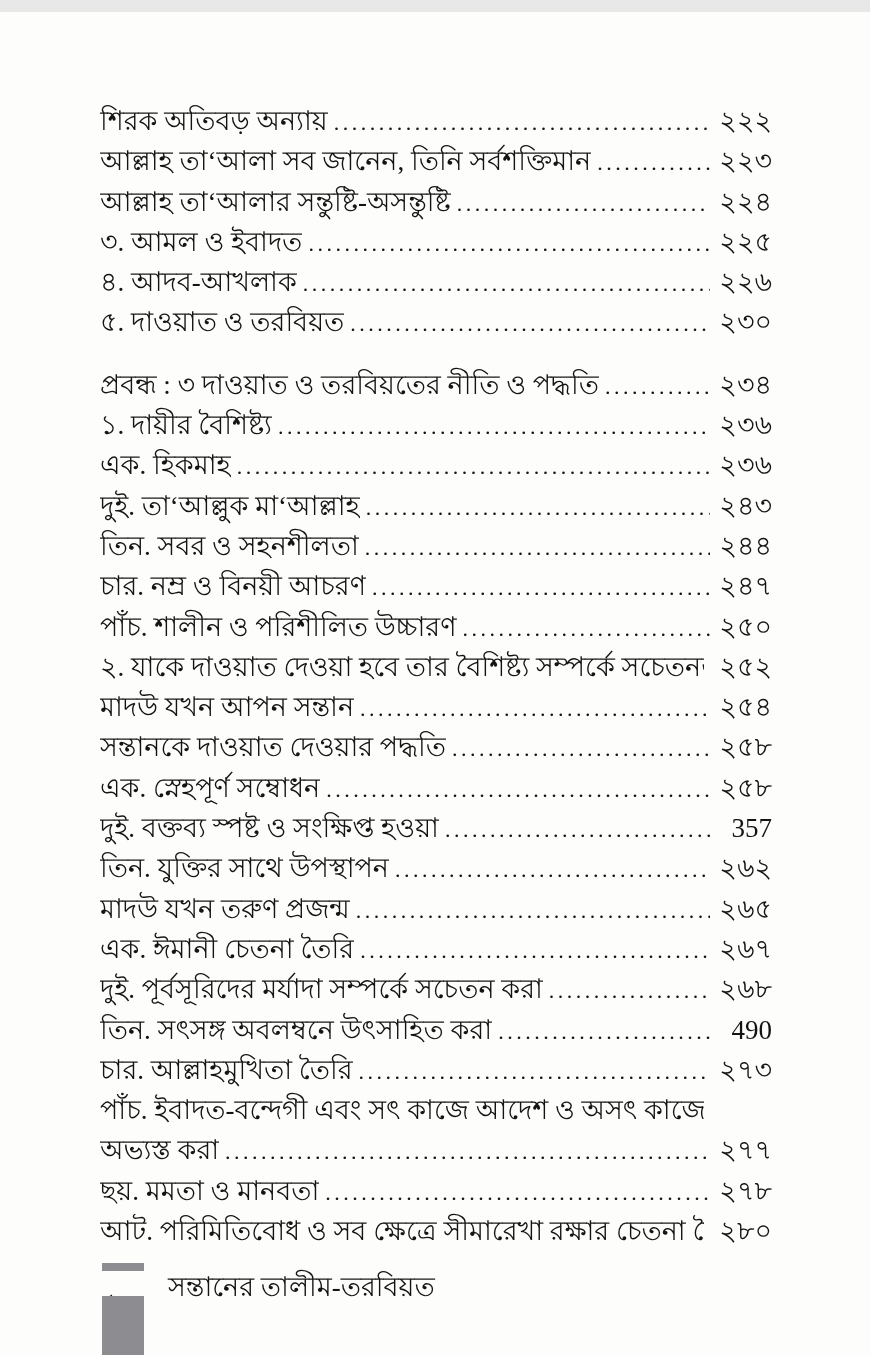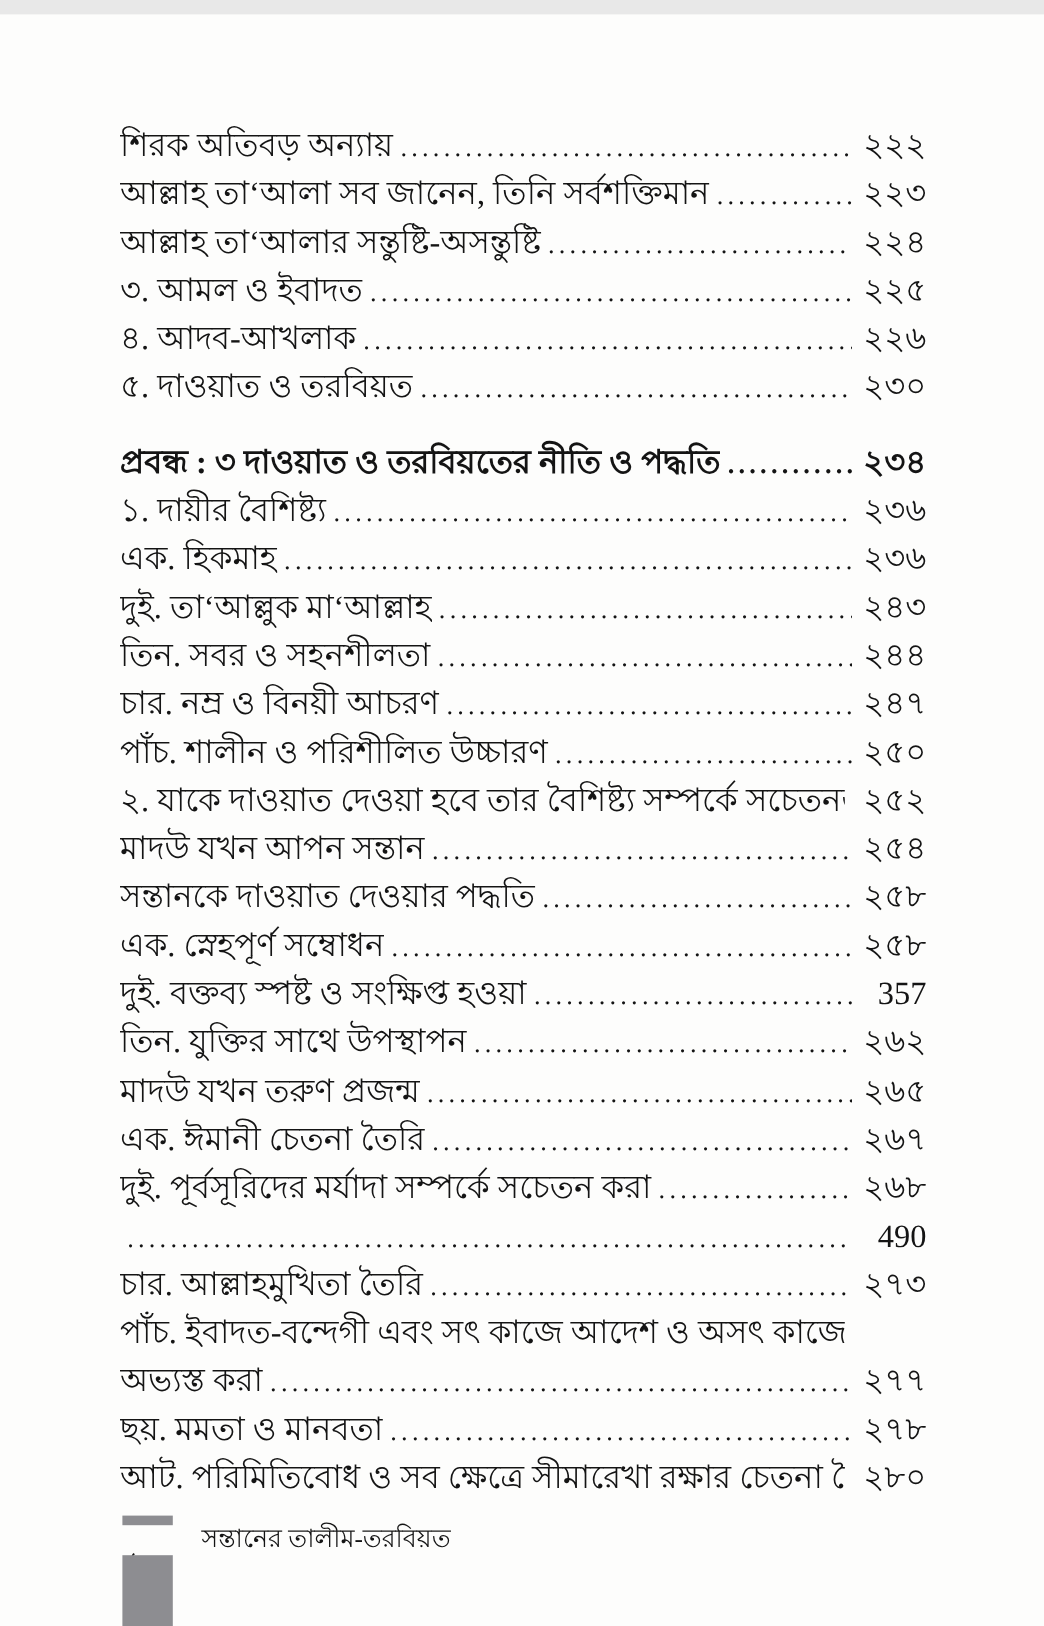--- a/index.html
+++ b/index.html
@@ -24,21 +24,21 @@
     top: 90px;
   }
   .toc-row {
     display: flex;
     align-items: baseline;
     line-height: 38.3px;
     font-size: 27px;
     white-space: nowrap;
   }
   .toc-row.bold {
-    font-weight: bold;
+    font-weight: normal;
     margin-top: 22px;
   }
   .toc-label {
     flex: 0 1 auto;
     overflow: hidden;
   }
   .toc-leader {
     flex: 1 1 0;
     overflow: hidden;
     white-space: nowrap;
@@ -77,21 +77,21 @@
     left: 102px;
     top: 23px;
     width: 42px;
     text-align: center;
     font-size: 26px;
   }
   .footer-title {
     position: absolute;
     left: 168px;
     top: 6px;
-    font-size: 21px;
+    font-size: 27px;
   }
   .footer-block {
     position: absolute;
     left: 102px;
     top: 36px;
     width: 42px;
     height: 71px;
     background: #8d8d91;
   }
 </style>
@@ -205,20 +205,21 @@
       <span class="toc-label">এক. ঈমানী চেতনা তৈরি</span>
       <span class="toc-leader"></span>
       <span class="toc-page">২৬৭</span>
     </div>
       <div class="toc-row">
       <span class="toc-label">দুই. পূর্বসূরিদের মর্যাদা সম্পর্কে সচেতন করা</span>
       <span class="toc-leader"></span>
       <span class="toc-page">২৬৮</span>
     </div>
       <div class="toc-row">
+      <span class="toc-label">তিন. সৎসঙ্গ অবলম্বনে উৎসাহিত করা</span>
       <span class="toc-leader"></span>
       <span class="toc-page">490</span>
     </div>
       <div class="toc-row">
       <span class="toc-label">চার. আল্লাহমুখিতা তৈরি</span>
       <span class="toc-leader"></span>
       <span class="toc-page">২৭৩</span>
     </div>
       <div class="toc-row no-leader">
       <span class="toc-label">পাঁচ. ইবাদত-বন্দেগী এবং সৎ কাজে আদেশ ও অসৎ কাজে নিষেধে</span>

